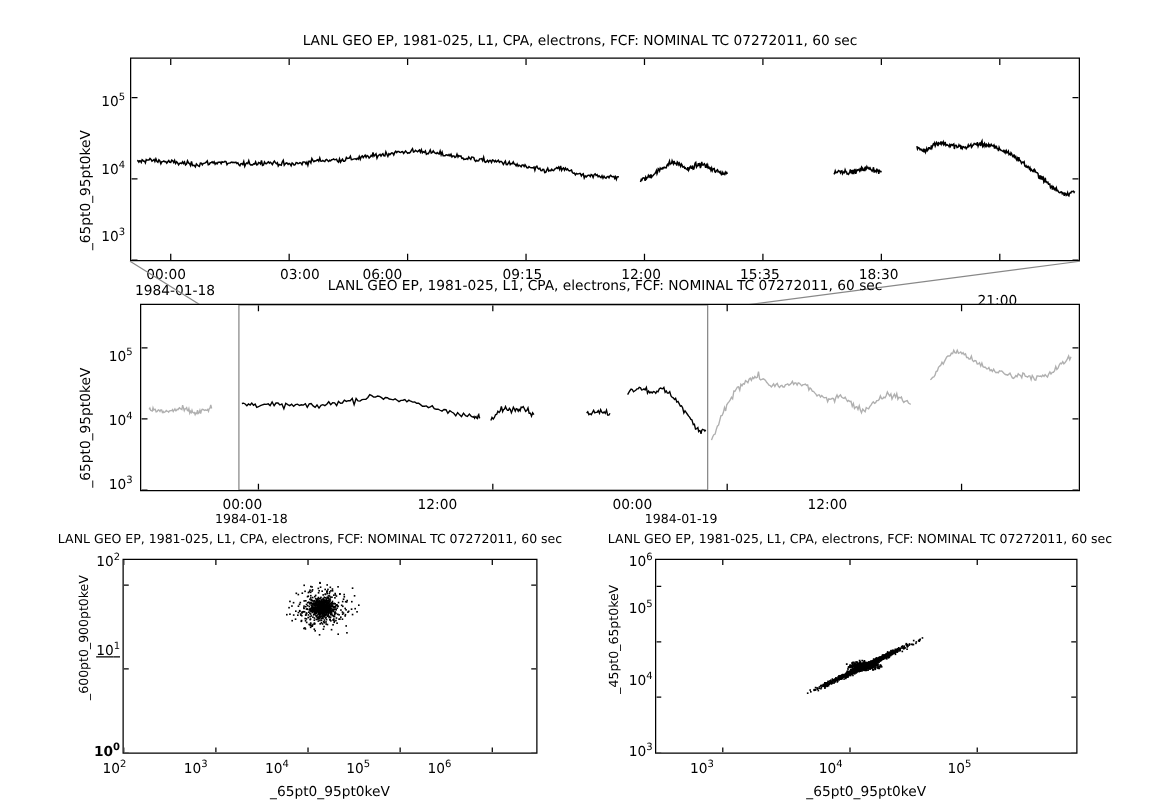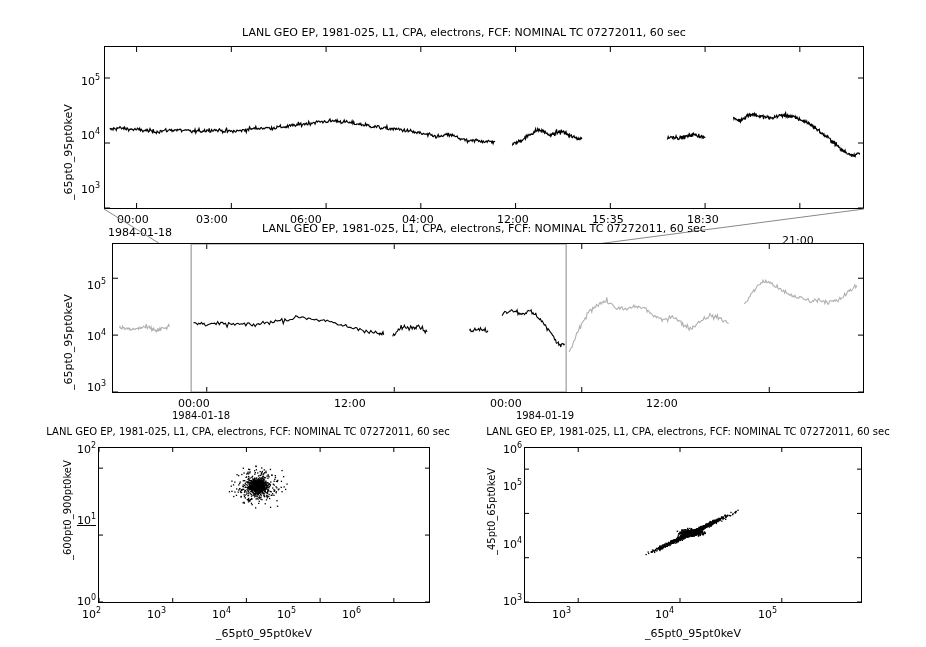--- a/index.html
+++ b/index.html
@@ -103,23 +103,23 @@
         <path d="M562.2 92.5 L562.7 91.5 L563.2 89.7 L563.8 91.2 L564.3 90.9 L564.8 90.9 L565.3 90.2 L565.9 89.5 L566.4 89.9 L566.9 90.0 L567.4 91.2 L568.0 89.8 L568.5 89.6 L569.0 92.0 L569.6 91.0 L570.1 90.5 L570.6 91.0 L571.1 88.9 L571.7 90.5 L572.2 90.6 L572.7 92.2 L573.2 92.0 L573.8 92.5 L574.3 91.5 L574.8 90.4 L575.3 88.6 L575.9 91.6 L576.4 89.0 L576.9 92.3 L577.4 88.8 L578.0 92.2 L578.5 89.7 L579.0 88.1 L579.6 92.1 L580.1 90.4 L580.6 88.8 L581.1 89.2 L581.7 88.6 L582.2 89.1 L582.7 89.9 L583.2 87.4 L583.8 90.0 L584.3 86.7 L584.8 87.3 L585.3 89.2 L585.9 89.3 L586.4 88.0 L586.9 89.9 L587.5 87.2 L588.0 88.1 L588.5 86.3 L589.0 87.3 L589.6 87.9 L590.1 87.2 L590.6 88.1 L591.1 87.4 L591.7 88.8 L592.2 89.1 L592.7 89.9 L593.2 89.3 L593.8 86.8 L594.3 91.1 L594.8 89.5 L595.3 89.9 L595.9 90.6 L596.4 88.0 L596.9 89.6 L597.5 89.4 L598.0 92.0 L598.5 89.5 L599.0 90.2 L599.6 90.1 L600.1 90.9" fill="none" stroke="#000000" stroke-width="1.2"></path>
         <path d="M628.5 69.9 L629.0 72.2 L629.6 71.1 L630.1 71.2 L630.6 71.9 L631.1 72.8 L631.7 72.3 L632.2 72.8 L632.7 73.6 L633.2 73.9 L633.8 71.9 L634.3 74.8 L634.8 72.2 L635.4 74.9 L635.9 73.7 L636.4 71.8 L636.9 73.5 L637.5 72.7 L638.0 71.1 L638.5 71.1 L639.0 72.0 L639.6 72.1 L640.1 69.3 L640.6 71.2 L641.1 69.7 L641.7 68.1 L642.2 68.6 L642.7 67.4 L643.2 69.8 L643.8 68.3 L644.3 66.9 L644.8 67.6 L645.4 69.8 L645.9 67.3 L646.4 67.7 L646.9 68.1 L647.5 67.0 L648.0 68.4 L648.5 67.0 L649.0 67.8 L649.6 66.5 L650.1 69.0 L650.6 68.5 L651.1 66.5 L651.7 69.4 L652.2 68.9 L652.7 68.7 L653.2 69.2 L653.8 69.3 L654.3 70.3 L654.8 68.8 L655.4 70.0 L655.9 68.6 L656.4 68.6 L656.9 69.3 L657.5 68.6 L658.0 68.2 L658.5 72.2 L659.0 69.5 L659.6 69.2 L660.1 69.3 L660.6 71.0 L661.1 70.8 L661.7 70.4 L662.2 68.9 L662.7 69.8 L663.3 69.5 L663.8 72.2 L664.3 70.7 L664.8 71.8 L665.4 70.3 L665.9 70.4 L666.4 71.0 L666.9 71.3 L667.5 70.7 L668.0 71.9 L668.5 71.2 L669.0 70.7 L669.6 69.0 L670.1 70.3 L670.6 69.7 L671.1 69.4 L671.7 68.4 L672.2 70.8 L672.7 70.2 L673.3 69.0 L673.8 69.0 L674.3 67.7 L674.8 67.7 L675.4 68.5 L675.9 68.3 L676.4 68.8 L676.9 66.8 L677.5 69.9 L678.0 68.4 L678.5 68.6 L679.0 66.9 L679.6 69.8 L680.1 66.7 L680.6 65.7 L681.1 69.9 L681.7 68.7 L682.2 70.0 L682.7 67.7 L683.3 68.9 L683.8 70.8 L684.3 68.5 L684.8 69.1 L685.4 69.9 L685.9 68.4 L686.4 70.0 L686.9 69.1 L687.5 69.8 L688.0 68.5 L688.5 69.2 L689.0 69.6 L689.6 69.8 L690.1 69.1 L690.6 71.8 L691.1 70.1 L691.7 71.1 L692.2 70.4 L692.7 72.0 L693.3 72.0 L693.8 73.8 L694.3 71.0 L694.8 72.3 L695.4 72.8 L695.9 73.4 L696.4 73.4 L696.9 73.8 L697.5 74.2 L698.0 73.5 L698.5 74.8 L699.0 73.8 L699.6 75.3 L700.1 73.7 L700.6 75.1 L701.2 75.0 L701.7 74.0 L702.2 76.6 L702.7 76.1 L703.3 76.8 L703.8 75.2 L704.3 75.9 L704.8 77.5 L705.4 78.4 L705.9 77.2 L706.4 77.1 L706.9 79.7 L707.5 77.4 L708.0 80.4 L708.5 81.2 L709.0 79.5 L709.6 80.9 L710.1 78.8 L710.6 81.3 L711.2 81.3 L711.7 82.4 L712.2 83.6 L712.7 82.8 L713.3 82.7 L713.8 83.1 L714.3 82.5 L714.8 85.7 L715.4 86.3 L715.9 85.6 L716.4 86.7 L716.9 87.0 L717.5 86.0 L718.0 86.7 L718.5 88.1 L719.0 87.1 L719.6 89.3 L720.1 88.5 L720.6 89.4 L721.2 90.0 L721.7 89.1 L722.2 90.1 L722.7 88.7 L723.3 89.9 L723.8 90.9 L724.3 91.1 L724.8 91.2 L725.4 91.8 L725.9 94.9 L726.4 94.2 L726.9 96.3 L727.5 93.3 L728.0 96.7 L728.5 94.0 L729.0 95.9 L729.6 95.0 L730.1 98.8 L730.6 98.1 L731.2 95.2 L731.7 98.5 L732.2 98.4 L732.7 99.1 L733.3 98.7 L733.8 100.4 L734.3 100.4 L734.8 100.2 L735.4 103.1 L735.9 102.3 L736.4 101.8 L736.9 104.6 L737.5 101.8 L738.0 103.9 L738.5 104.6 L739.0 103.7 L739.6 104.9 L740.1 103.4 L740.6 105.6 L741.2 105.3 L741.7 106.2 L742.2 107.0 L742.7 107.2 L743.3 107.1 L743.8 106.4 L744.3 106.5 L744.8 108.0 L745.4 107.4 L745.9 107.6 L746.4 109.7 L746.9 107.5 L747.5 107.8 L748.0 109.3 L748.5 108.9 L749.1 107.2 L749.6 109.3 L750.1 109.7 L750.6 107.7 L751.2 107.2 L751.7 107.3 L752.2 106.1 L752.7 106.1 L753.3 106.1 L753.8 105.9 L754.3 106.8 L754.8 106.1" fill="none" stroke="#000000" stroke-width="1.2"></path>
       </svg>
   </div>
 
   <div class="tick-label-y" style="left:62px; top:183px; width:38px;">10<sup class="exp">3</sup></div>
   <div class="tick-label-y" style="left:62px; top:129px; width:38px;">10<sup class="exp">4</sup></div>
   <div class="tick-label-y" style="left:62px; top:75px; width:38px;">10<sup class="exp">5</sup></div>
 
   <div class="tick-label-x" style="left:117px; top:213px; width:56px;">00:00</div>
-  <div class="tick-label-x" style="left:196px; top:213px; width:56px;">03:00</div>
+  <div class="tick-label-x" style="left:224px; top:213px; width:56px;">03:00</div>
   <div class="tick-label-x" style="left:290px; top:213px; width:56px;">06:00</div>
-  <div class="tick-label-x" style="left:402px; top:213px; width:56px;">04:00</div>
+  <div class="tick-label-x" style="left:402px; top:213px; width:56px;">09:15</div>
   <div class="tick-label-x" style="left:497px; top:213px; width:56px;">12:00</div>
   <div class="tick-label-x" style="left:592px; top:213px; width:56px;">15:35</div>
   <div class="tick-label-x" style="left:687px; top:213px; width:56px;">18:30</div>
   <div class="tick-label-x" style="left:782px; top:213px; width:56px;margin-top:21px;">21:00</div>
 
   <div class="tick-label-x" style="left:108px; top:226px; width:90px; text-align:left;">1984-01-18</div>
 </div>
 
 <svg class="connector" style="left:0px; top:205px;" width="926" height="60">
   <line x1="104" y1="4" x2="178" y2="50" stroke="#888" stroke-width="1"></line>
@@ -1090,21 +1090,21 @@
           <rect x="159.8" y="29.2" width="1.3" height="1.3" fill="#000000"></rect>
           <rect x="156.0" y="59.2" width="1.3" height="1.3" fill="#000000"></rect>
           <rect x="156.5" y="33.5" width="1.3" height="1.3" fill="#000000"></rect>
           <rect x="155.1" y="34.3" width="1.3" height="1.3" fill="#000000"></rect>
           <rect x="149.6" y="40.0" width="1.3" height="1.3" fill="#000000"></rect>
           <rect x="157.2" y="39.6" width="1.3" height="1.3" fill="#000000"></rect>
         </g>
       </svg>
   </div>
 
-  <div class="tick-label-y" style="left:60px; top:595px; width:36px;">10<sup class="exp">0</sup></div>
+  <div class="tick-label-y" style="left:60px; top:595px; width:36px;font-weight:bold;">10<sup class="exp">0</sup></div>
   <div class="tick-label-y" style="left:60px; top:514px; width:36px;text-decoration:underline;">10<sup class="exp">1</sup></div>
   <div class="tick-label-y" style="left:60px; top:443px; width:36px;">10<sup class="exp">2</sup></div>
 
   <div class="tick-label-x" style="left:82px; top:608px; width:34px;">10<sup class="exp">2</sup></div>
   <div class="tick-label-x" style="left:147px; top:608px; width:34px;">10<sup class="exp">3</sup></div>
   <div class="tick-label-x" style="left:212px; top:608px; width:34px;">10<sup class="exp">4</sup></div>
   <div class="tick-label-x" style="left:277px; top:608px; width:34px;">10<sup class="exp">5</sup></div>
   <div class="tick-label-x" style="left:342px; top:608px; width:34px;">10<sup class="exp">6</sup></div>
 
   <div class="xlabel" style="left:154px; top:627px; width:220px;">_65pt0_95pt0keV</div>

